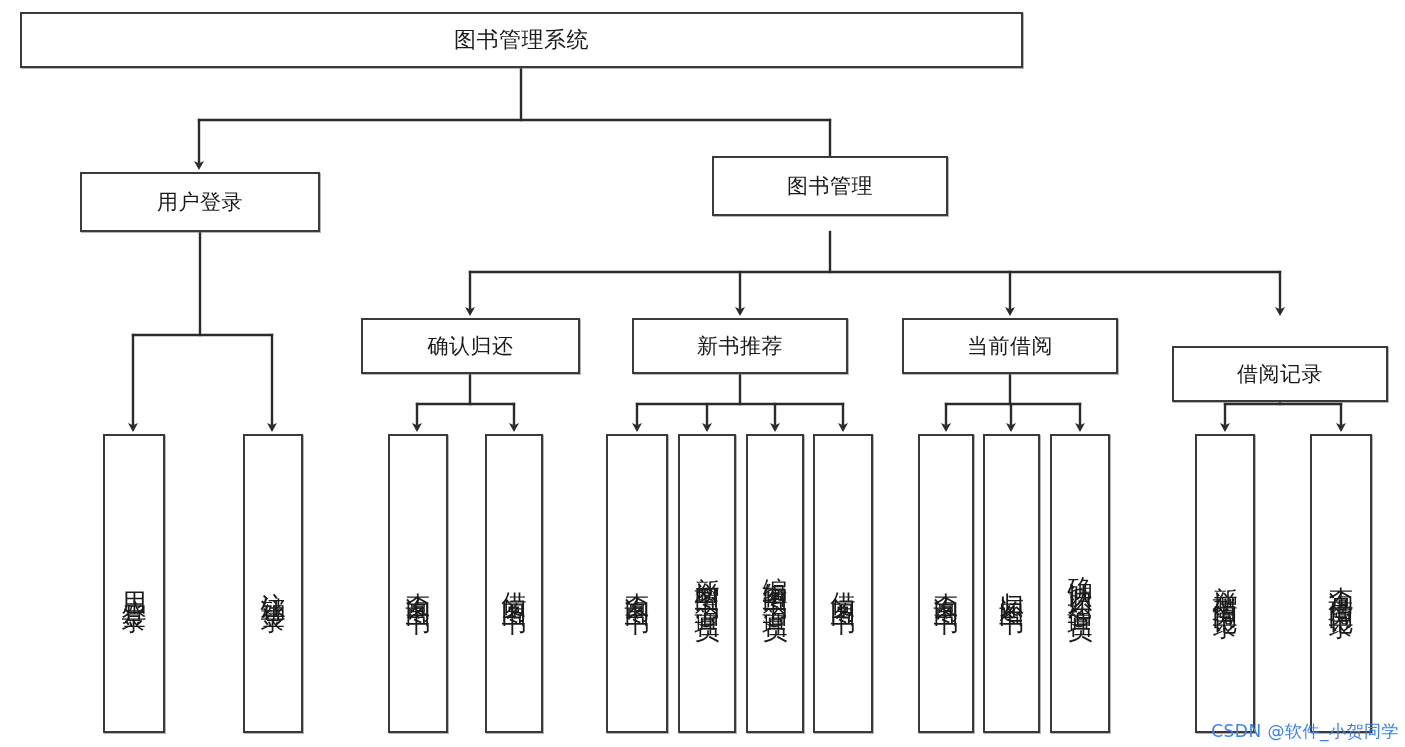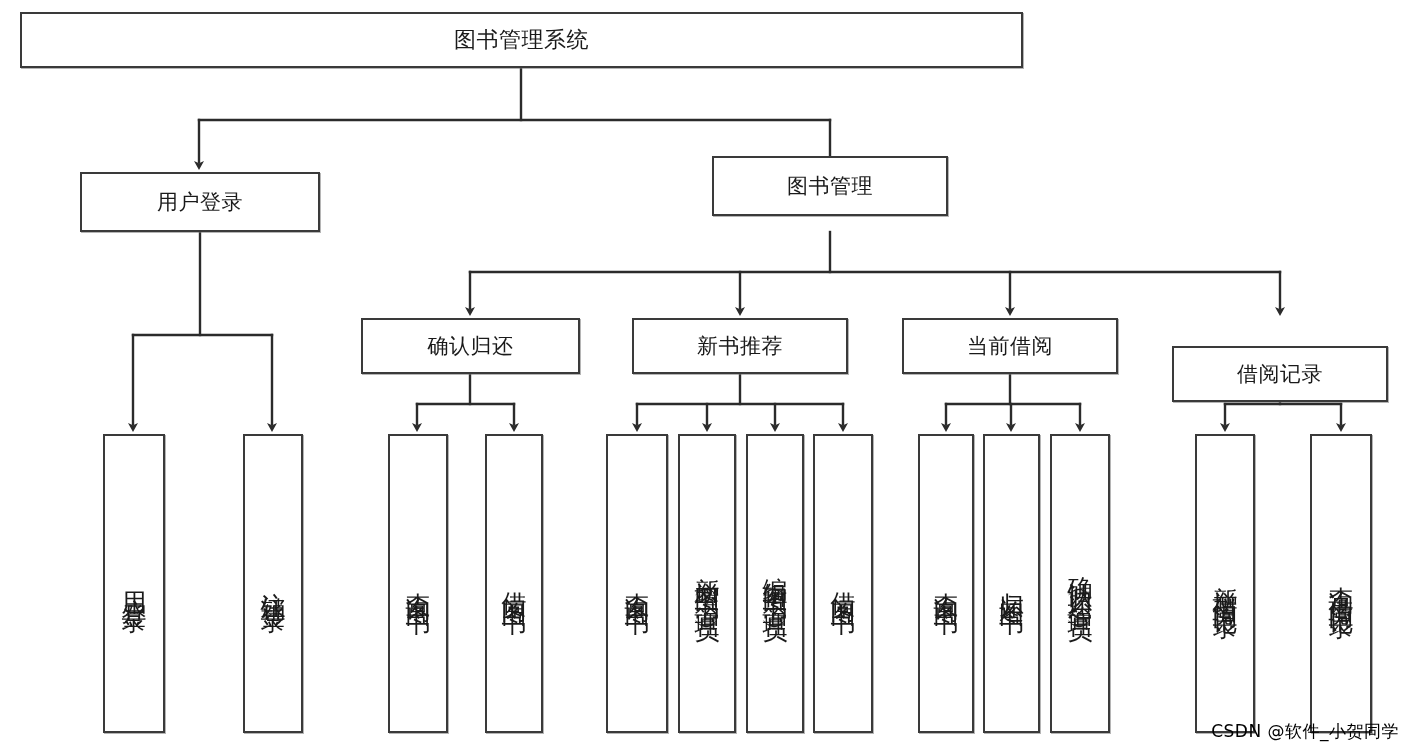--- a/index.html
+++ b/index.html
@@ -64,21 +64,21 @@
     letter-spacing: 6px;
     white-space: nowrap;
     margin: 0 auto;
   }
   
   #watermark {
     position: absolute;
     right: 6px;
     bottom: 4px;
     font-size: 17px;
-    color: #000000;
+    color: #3b82f6;
     letter-spacing: 0.5px;
     white-space: nowrap;
     font-family: "DejaVu Sans", "Liberation Sans", sans-serif;
   }
 </style>
 </head>
 <body>
 
 <div id="canvas">
 

